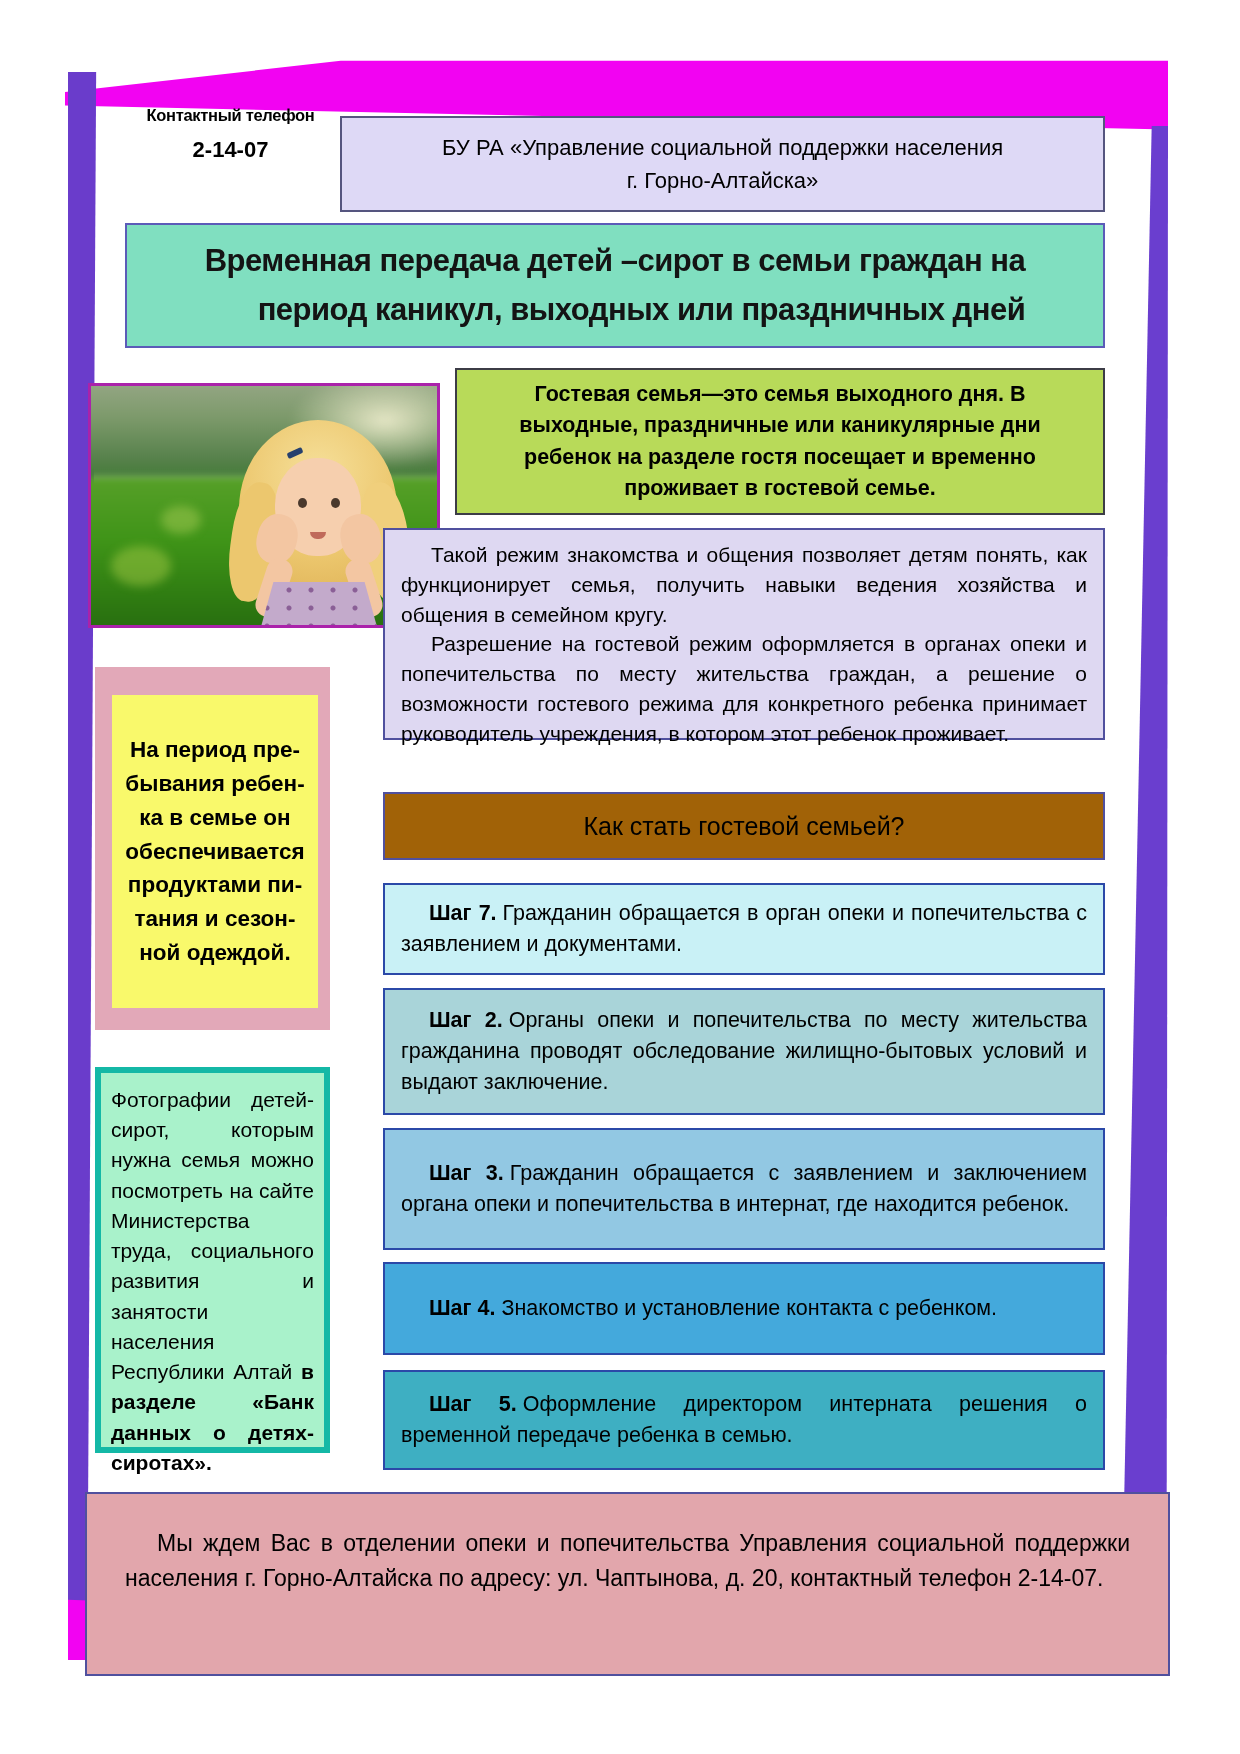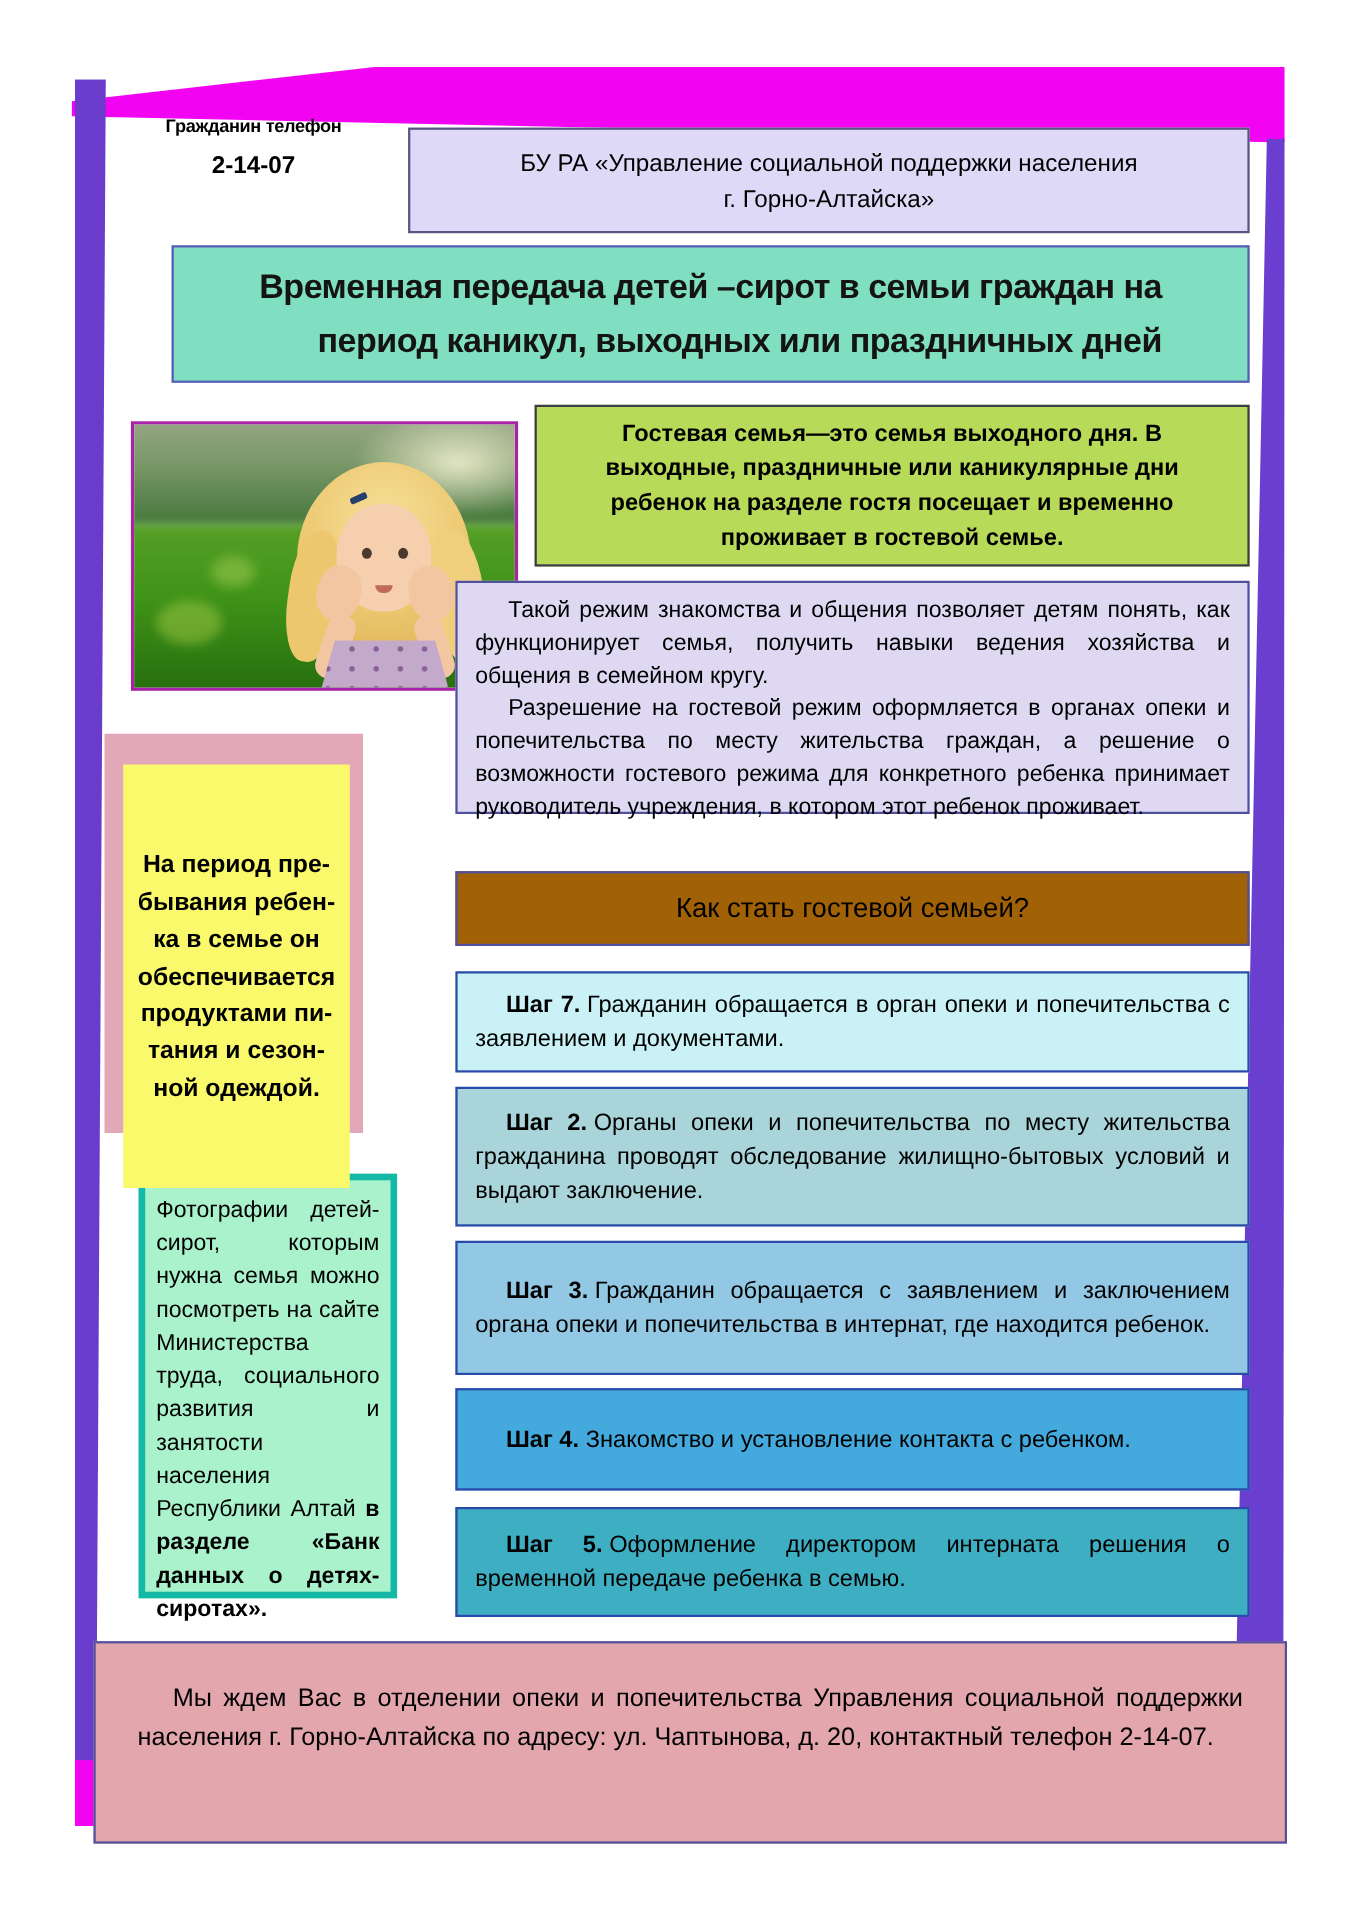--- a/index.html
+++ b/index.html
@@ -1,20 +1,20 @@
 <!DOCTYPE html>
 <html lang="ru"><head>
 <meta charset="utf-8">
 <style>
   html,body{margin:0;padding:0;background:#ffffff;}
   body{font-family:"Liberation Sans", sans-serif; color:#000;}
   #page{position:relative;width:1240px;height:1754px;background:#ffffff;overflow:hidden;}
   .abs{position:absolute;}
   .band{z-index:1;}
-  .box{z-index:3;box-sizing:border-box;margin-left:31px;}
+  .box{z-index:3;box-sizing:border-box;}
   
   #magenta-top{left:65px;top:56px;width:1103px;height:80px;background:#f203f2;
     clip-path:polygon(0% 45%,25% 6%,100% 6%,100% 92%,0% 62%);}
   #purple-left{left:68px;top:72px;width:32px;height:1588px;background:#6a3ccb;
     clip-path:polygon(0 0,88% 0,60% 100%,0 100%);}
   #purple-right{left:1120px;top:126px;width:48px;height:1534px;background:#6a3ecf;
     clip-path:polygon(66% 0,100% 0,97% 100%,2% 100%);}
   #magenta-bottom{left:68px;top:1596px;width:1060px;height:64px;background:#f203f2;
     clip-path:polygon(0 6%,100% 64%,100% 72%,84% 100%,0 100%);}
   
@@ -63,21 +63,21 @@
   .step{left:383px;width:722px;border:2px solid #2b49a8;display:flex;align-items:center;padding:8px 16px;}
   .step p{margin:0;font-size:21.5px;line-height:1.45;text-align:justify;text-indent:28px;}
   .step b{margin-right:6px;}
   #step1{top:883px;height:92px;background:#c9f1f6;}
   #step2{top:988px;height:127px;background:#a9d4d9;}
   #step3{top:1128px;height:122px;background:#92c8e3;}
   #step4{top:1262px;height:93px;background:#44a9dc;}
   #step5{top:1370px;height:100px;background:#3eafc2;}
   
   #provision-frame{left:95px;top:667px;width:235px;height:363px;background:#e2a8b8;z-index:3;}
-  #provision-box{left:112px;top:695px;width:206px;height:385px;background:#f9f96b;z-index:4;
+  #provision-box{left:112px;top:695px;width:206px;height:313px;background:#f9f96b;z-index:4;
     display:flex;align-items:center;justify-content:center;text-align:center;}
   #provision-box .t{font-size:22.5px;font-weight:bold;line-height:1.5;white-space:pre-line;}
   #photos-note{left:95px;top:1067px;width:235px;height:386px;background:#a9f2cb;border:6px solid #14b8a6;
     padding:12px 10px;font-size:21px;line-height:1.44;text-align:justify;}
   #photos-note .lead{text-indent:20px;}
   
   #footer-box{left:85px;top:1492px;width:1037px;height:148px;background:#e2a6ac;border:2px solid #50509e;
     padding:16px 22px;font-size:23px;line-height:1.5;text-align:justify;z-index:4;}
   #footer-box p{margin:16px;text-indent:32px;}
 </style>
@@ -85,21 +85,21 @@
 <body>
 
 <div id="page">
 
   <div class="abs band" id="magenta-top"></div>
   <div class="abs band" id="purple-left"></div>
   <div class="abs band" id="purple-right"></div>
   <div class="abs band" id="magenta-bottom"></div>
 
   <div class="abs" id="contact">
-    <div class="lbl">Гражданин телефон</div>
+    <div class="lbl">Контактный телефон</div>
     <div class="ph">2-14-07</div>
   </div>
 
   <div class="abs box" id="org-box">
     <span>БУ РА «Управление социальной поддержки населения
 г. Горно-Алтайска»</span>
   </div>
 
   <div class="abs box" id="title-box">
     <span class="t">Временная передача детей –сирот в семьи граждан на

